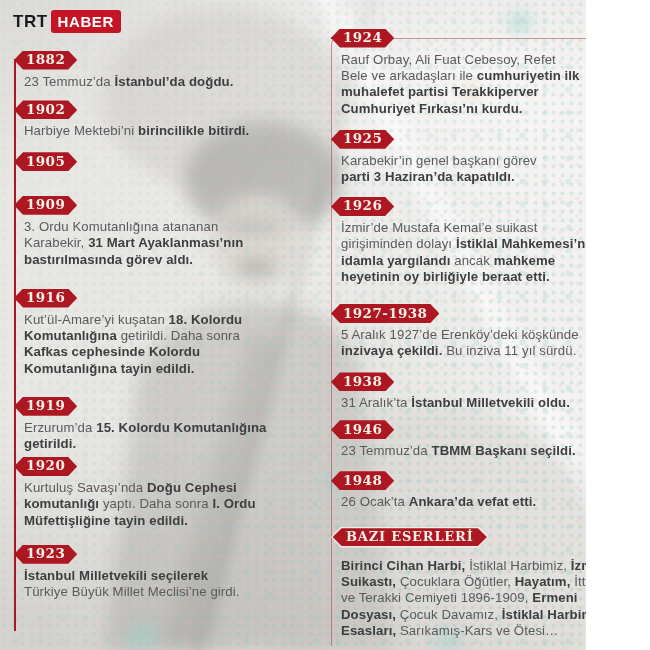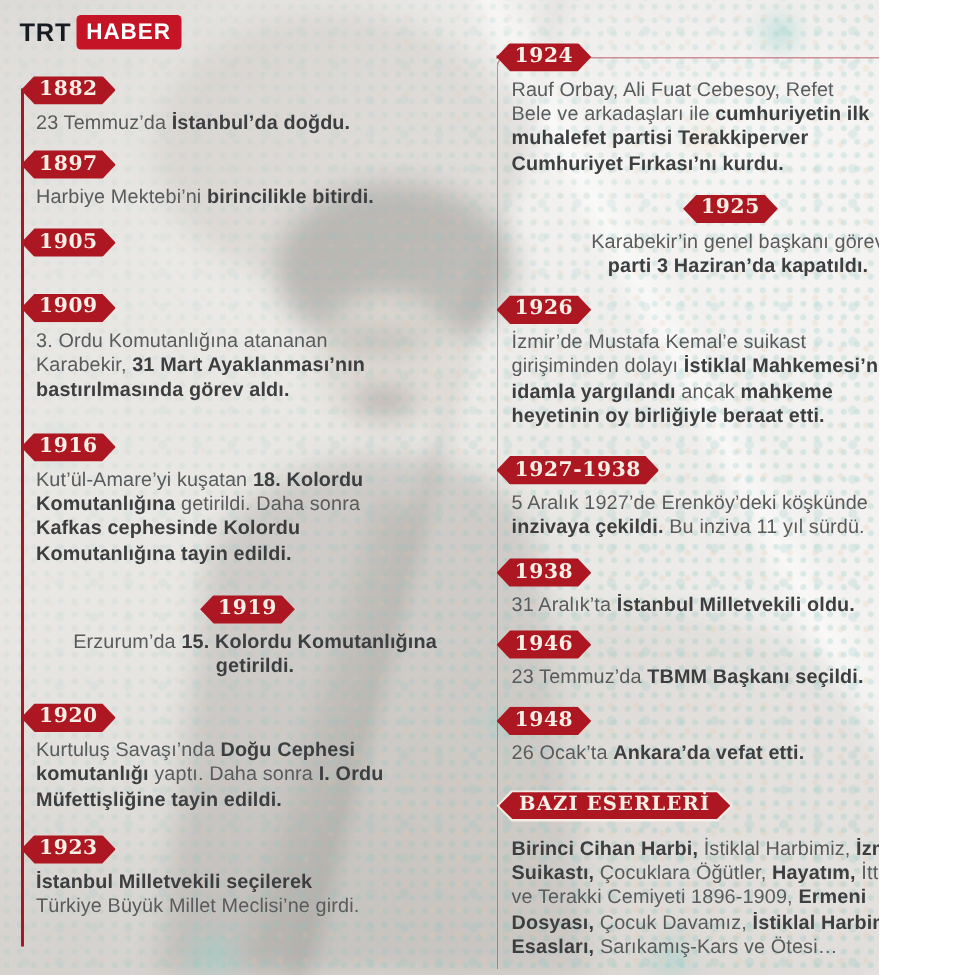--- a/index.html
+++ b/index.html
@@ -99,48 +99,48 @@
 
   <header class="logo">
     <span class="trt">TRT</span>
     <span class="haber">HABER</span>
   </header>
 
   <section class="col col-left">
     <div class="tl-line" style="height:572px;"></div>
     <div id="col-left-items">
         <div class="tl-item" style="margin-bottom: 10px;"><div class="year-badge">1882</div><p class="entry-text"><span>23 Temmuz’da </span><b>İstanbul’da doğdu.</b></p></div>
-        <div class="tl-item" style="margin-bottom: 12px;"><div class="year-badge">1897</div><p class="entry-text"><span>Harbiye Mektebi’ni </span><b>birincilikle bitirdi.</b></p></div>
+        <div class="tl-item" style="margin-bottom: 12px;"><div class="year-badge">1902</div><p class="entry-text"><span>Harbiye Mektebi’ni </span><b>birincilikle bitirdi.</b></p></div>
         <div class="tl-item" style="margin-bottom: 20px;"><div class="year-badge">1905</div></div>
         <div class="tl-item" style="margin-bottom: 20px;"><div class="year-badge">1909</div><p class="entry-text"><span>3. Ordu Komutanlığına atananan
 Karabekir, </span><b>31 Mart Ayaklanması’nın
 bastırılmasında görev aldı.</b></p></div>
         <div class="tl-item" style="margin-bottom: 19px;"><div class="year-badge">1916</div><p class="entry-text"><span>Kut’ül-Amare’yi kuşatan </span><b>18. Kolordu
 Komutanlığına </b><span>getirildi. Daha sonra
 </span><b>Kafkas cephesinde Kolordu
 Komutanlığına tayin edildi.</b></p></div>
-        <div class="tl-item" style="margin-bottom: 16px; text-align: center;"><div class="year-badge">1919</div><p class="entry-text"><span>Erzurum’da </span><b>15. Kolordu Komutanlığına
+        <div class="tl-item" style="margin-bottom: 4px;"><div class="year-badge">1919</div><p class="entry-text"><span>Erzurum’da </span><b>15. Kolordu Komutanlığına
 getirildi.</b></p></div>
         <div class="tl-item" style="margin-bottom: 15px;"><div class="year-badge">1920</div><p class="entry-text"><span>Kurtuluş Savaşı’nda </span><b>Doğu Cephesi
 komutanlığı </b><span>yaptı. Daha sonra </span><b>I. Ordu
 Müfettişliğine tayin edildi.</b></p></div>
         <div class="tl-item" style="margin-bottom: 0px;"><div class="year-badge">1923</div><p class="entry-text"><b>İstanbul Milletvekili seçilerek
 </b><span>Türkiye Büyük Millet Meclisi’ne girdi.</span></p></div>
       </div>
   </section>
 
   <section class="col col-right">
     <div class="tl-line" id="tl-line-right" style="height: 1.5px;"></div>
     <div class="works-box" id="works-box" style="top: 9.5px; height: 607.5px;"></div>
     <div id="col-right-items">
         <div class="tl-item" style="margin-bottom: 12px;"><div class="year-badge">1924</div><p class="entry-text"><span>Rauf Orbay, Ali Fuat Cebesoy, Refet
 Bele ve arkadaşları ile </span><b>cumhuriyetin ilk
 muhalefet partisi Terakkiperver
 Cumhuriyet Fırkası’nı kurdu.</b></p></div>
-        <div class="tl-item" style="margin-bottom: 11px; text-align: center;"><div class="year-badge">1925</div><p class="entry-text"><span>Karabekir’in genel başkanı görev
+        <div class="tl-item" style="margin-bottom: 11px;"><div class="year-badge">1925</div><p class="entry-text"><span>Karabekir’in genel başkanı görev
 </span><b>parti 3 Haziran’da kapatıldı.</b></p></div>
         <div class="tl-item" style="margin-bottom: 18px;"><div class="year-badge">1926</div><p class="entry-text"><span>İzmir’de Mustafa Kemal’e suikast
 girişiminden dolayı </span><b>İstiklal Mahkemesi’nde
 idamla yargılandı </b><span>ancak </span><b>mahkeme
 heyetinin oy birliğiyle beraat etti.</b></p></div>
         <div class="tl-item" style="margin-bottom: 12px;"><div class="year-badge">1927-1938</div><p class="entry-text"><span>5 Aralık 1927’de Erenköy’deki köşkünde
 </span><b>inzivaya çekildi. </b><span>Bu inziva 11 yıl sürdü.</span></p></div>
         <div class="tl-item" style="margin-bottom: 8px;"><div class="year-badge">1938</div><p class="entry-text"><span>31 Aralık’ta </span><b>İstanbul Milletvekili oldu.</b></p></div>
         <div class="tl-item" style="margin-bottom: 11px;"><div class="year-badge">1946</div><p class="entry-text"><span>23 Temmuz’da </span><b>TBMM Başkanı seçildi.</b></p></div>
         <div class="tl-item" style="margin-bottom: 16px;"><div class="year-badge">1948</div><p class="entry-text"><span>26 Ocak’ta </span><b>Ankara’da vefat etti.</b></p></div>

